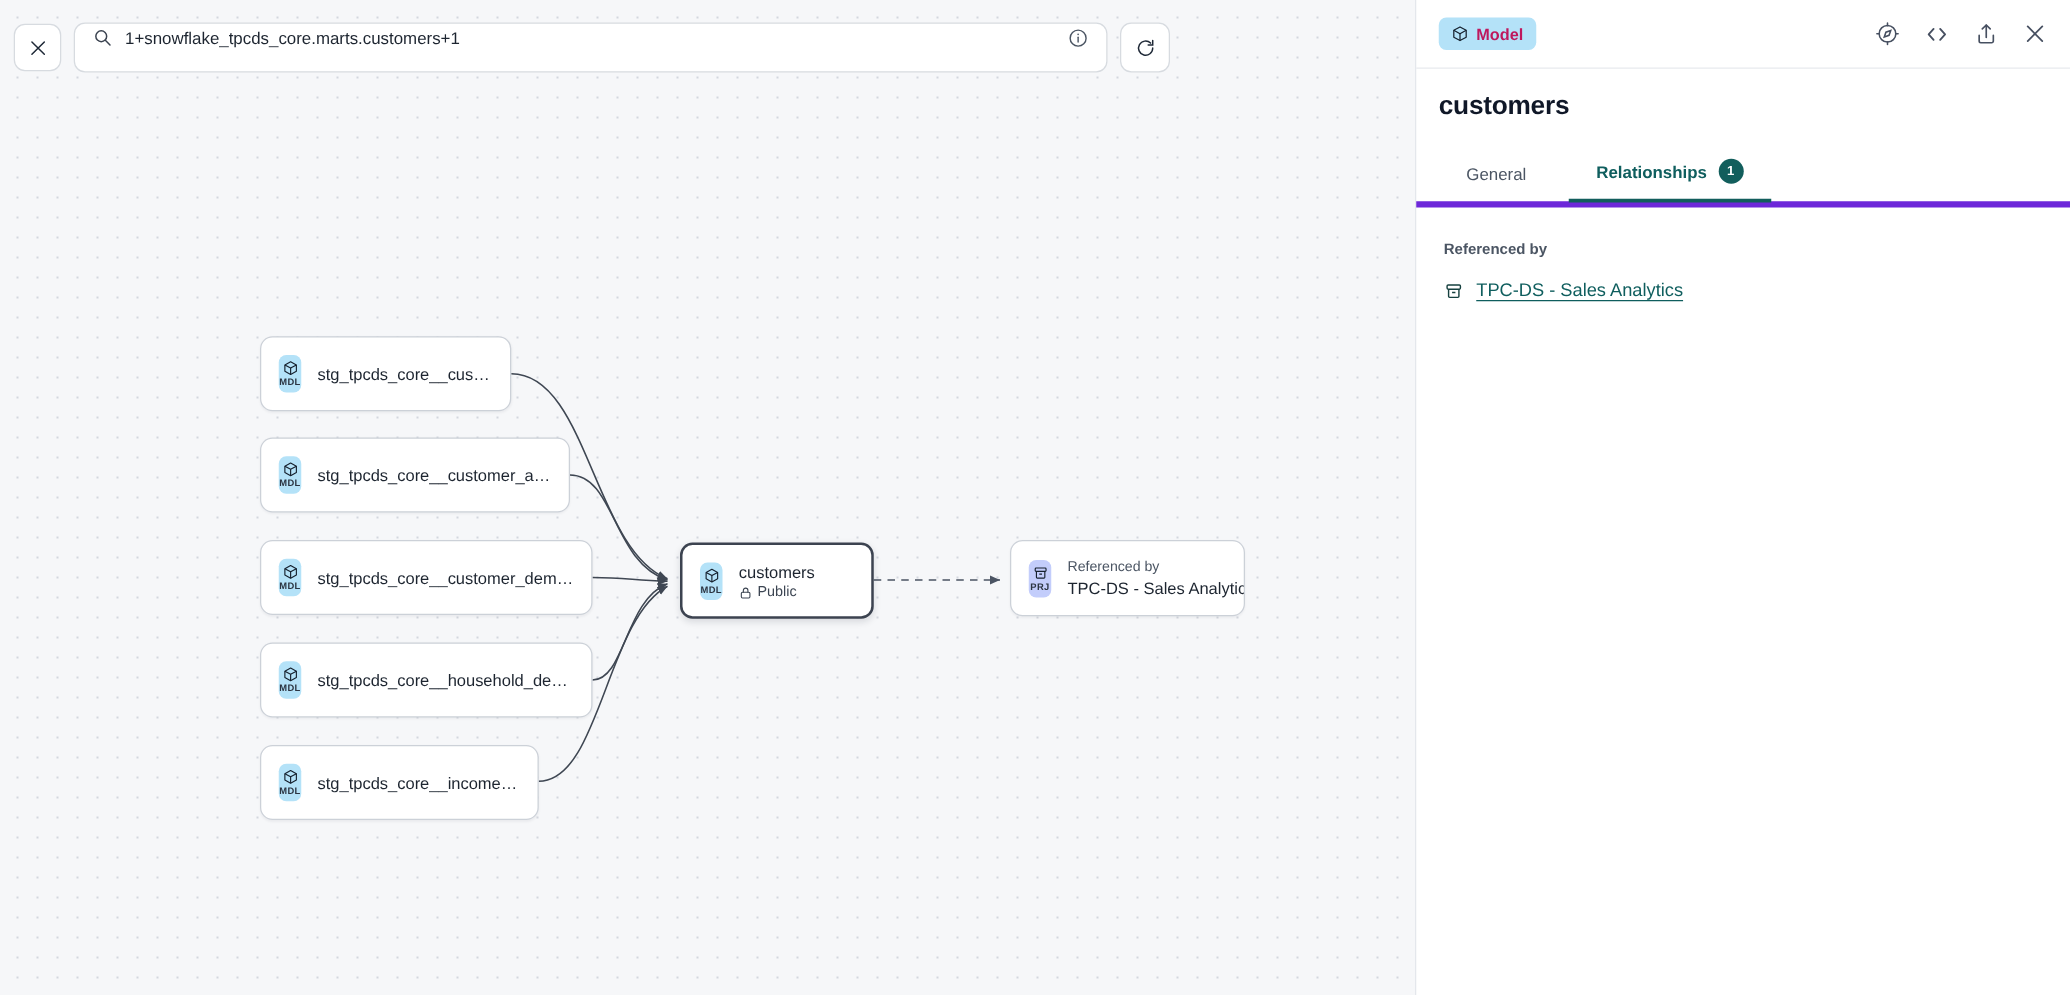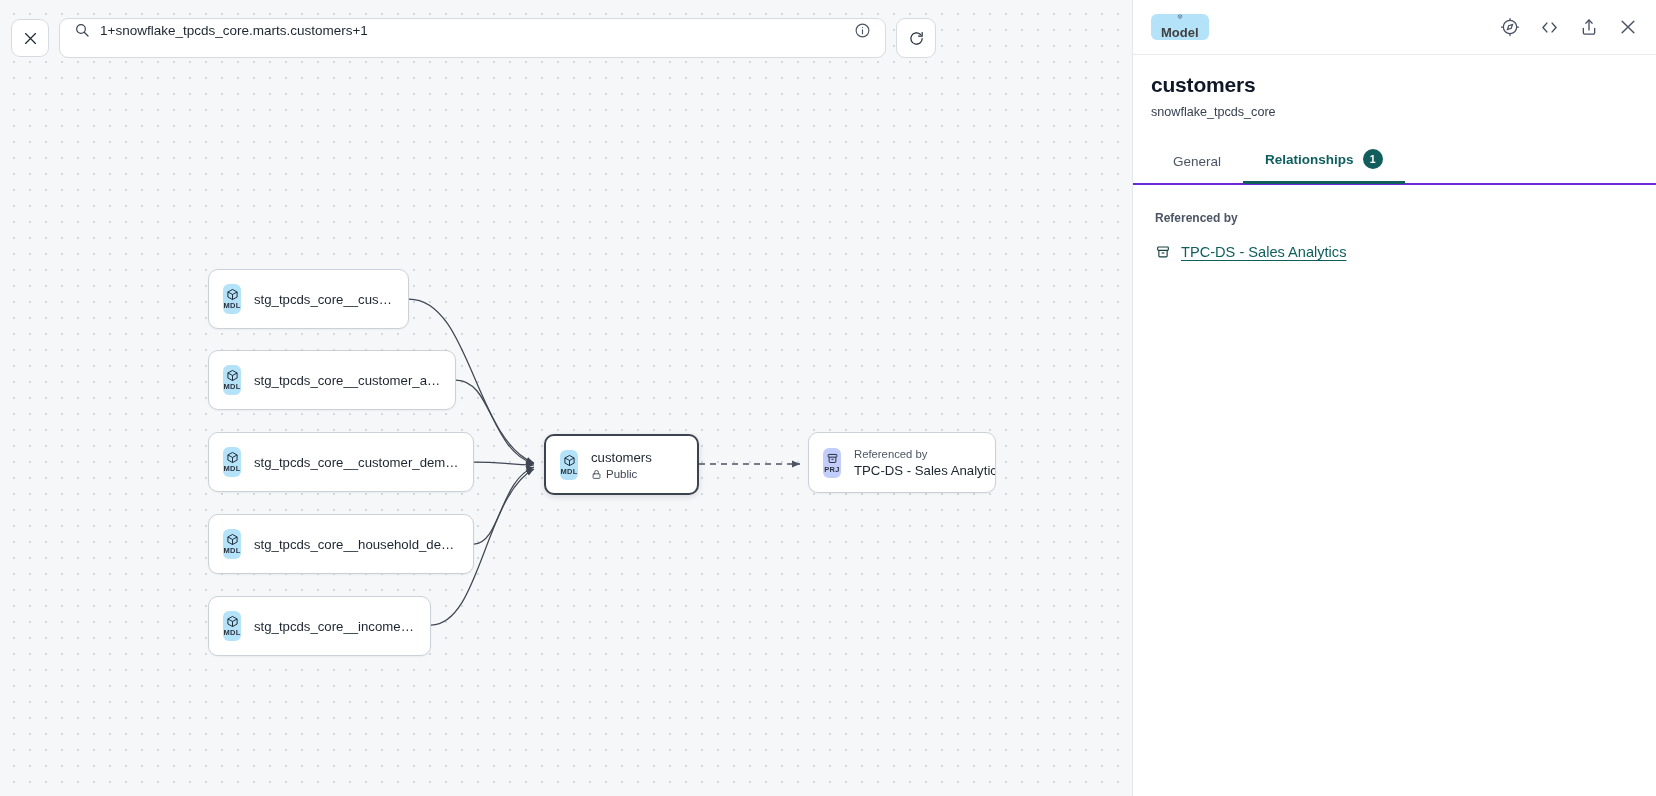--- a/index.html
+++ b/index.html
@@ -132,39 +132,39 @@
     padding: 0 18px 0 18px;
     border-bottom: 1px solid #e8eaee;
     gap: 10px;
   }
   .type-chip {
     background: #b4e2f8;
     border-radius: 6px;
     height: 26px;
     padding: 0 10px;
     display: flex; align-items: center; gap: 6px;
-    font-size: 13px; font-weight: 600; color: #404040; flex-direction: column;
+    font-size: 13px; font-weight: 600; color: #be185d;
   }
   .panel-actions {
     margin-left: auto;
     display: flex; align-items: center; gap: 19px;
   }
   .act { cursor: pointer; display: flex; align-items: center; }
   .panel-head { padding: 18px 18px 0 18px; }
   .panel-title {
     font-size: 21px; font-weight: 700; color: #101828;
     letter-spacing: -.2px;
   }
   .panel-sub { font-size: 12.6px; color: #374151; margin-top: 8px; }
 
   .tabs {
-    display: flex; align-items: flex-end; gap: 0;
+    display: flex; align-items: flex-end; gap: 12px;
     padding: 0 18px;
     margin-top: 30px;
-    border-bottom: 2px solid #6d28d9;
+    border-bottom: 5px solid #6d28d9;
   }
   .tab {
     padding: 0 22px 12px 22px;
     font-size: 13.5px; color: #4b5563;
     cursor: pointer;
     display: flex; align-items: center; gap: 9px;
     border-bottom: 3px solid transparent;
     margin-bottom: -1px;
   }
   .tab.active { color: #0f5e5e; font-weight: 700; border-bottom-color: #125e5c; }
@@ -385,21 +385,20 @@
         <span class="act">
           <svg class="icon-svg" width="20" height="20" viewBox="0 0 24 24" fill="none" stroke="#475061" stroke-width="1.7" stroke-linecap="round">
               <path d="M5 5 L19 19 M19 5 L5 19"></path>
             </svg>
         </span>
       </div>
     </div>
 
     <div class="panel-head">
       <div class="panel-title">customers</div>
-      <div class="panel-sub">snowflake_tpcds_core</div>
     </div>
 
     <div class="tabs">
       <div class="tab">
         <span>General</span>
       </div>
       <div class="tab active">
         <span>Relationships</span>
         <span class="tab-count">1</span>
       </div>

